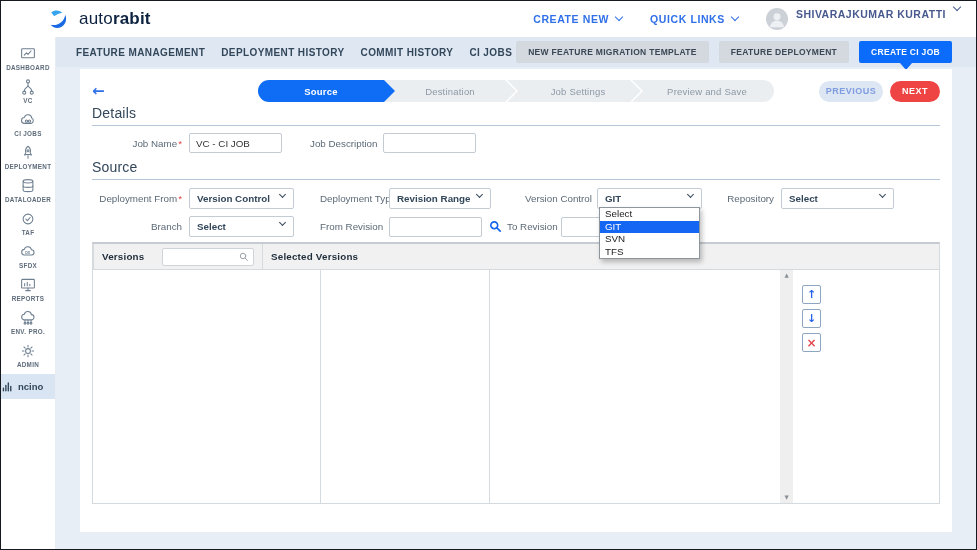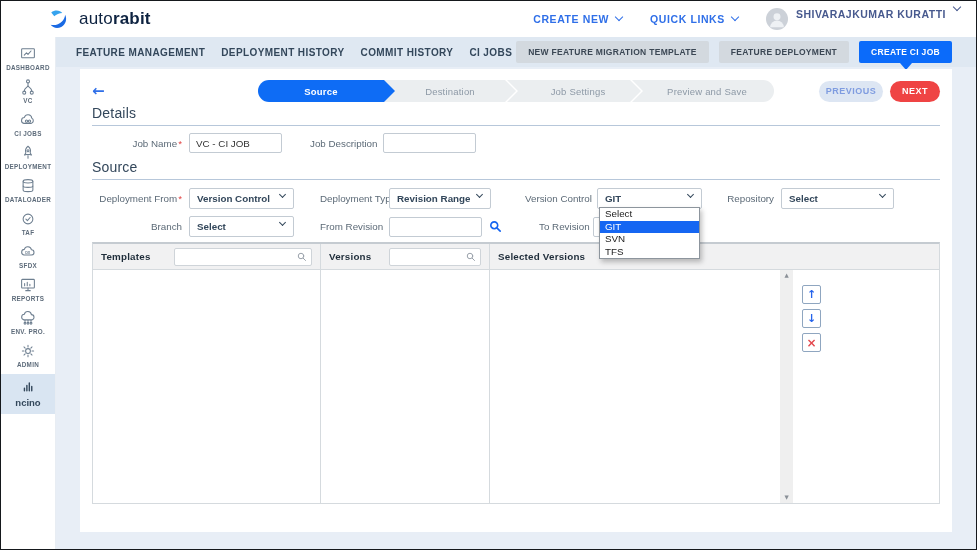--- a/index.html
+++ b/index.html
@@ -18,21 +18,21 @@
   .chev{width:6px;height:6px;border-right:1.6px solid currentColor;border-bottom:1.6px solid currentColor;transform:rotate(45deg);margin-top:-4px;display:inline-block}
   .user-menu{display:flex;align-items:flex-start;gap:8px;color:#47598e;cursor:pointer}
   .user-name{font-size:10.5px;font-weight:700;letter-spacing:.5px}
 
   
   .body-row{flex:1;display:flex;min-height:0}
   .sidebar{width:55px;flex:0 0 55px;background:#fff;border-right:1px solid #e8edf3;display:flex;flex-direction:column;padding-top:4px}
   .side-item{display:flex;flex-direction:column;align-items:center;gap:1px;padding:4px 0 3px;cursor:pointer}
   .side-item svg{display:block}
   .side-label{font-size:6.3px;color:#5d6b7a;letter-spacing:.3px;font-weight:600}
-  .side-item.ncino{flex-direction:column;gap:4px;background:#d9e5f2;padding:6px 0;margin-top:3px}
+  .side-item.ncino{flex-direction:row;gap:4px;background:#d9e5f2;padding:6px 0;margin-top:3px}
   .side-item.ncino .side-label{font-size:9.5px;font-weight:700;color:#33475b;letter-spacing:0}
 
   .main{flex:1;background:#e8eef6;display:flex;flex-direction:column;min-width:0}
 
   
   .tabsbar{height:30px;flex:0 0 30px;background:#dfe8f2;display:flex;align-items:center;padding:0 24px 0 20px}
   .tabs{display:flex;gap:16px}
   .tab{font-size:10px;font-weight:700;color:#33475b;letter-spacing:.4px;cursor:pointer;white-space:nowrap}
   .tab-actions{margin-left:auto;display:flex;gap:10px;align-items:center}
   .action-btn{height:22px;border:none;background:#d3d9df;color:#3b4754;font-size:8.5px;font-weight:700;letter-spacing:.3px;padding:0 12px;border-radius:2px;font-family:inherit;cursor:pointer;white-space:nowrap}
@@ -63,21 +63,21 @@
   .form-row{display:flex;align-items:center}
   .details-row{margin-top:7px}
   .src-row1{margin-top:8px}
   .src-row2{margin-top:7px}
   .f-label{font-size:9.8px;color:#5c6a77;text-align:right;padding-right:7px;white-space:nowrap}
   .req{color:#e03d3d;margin-left:1px}
   .f-input{height:20px;border:1px solid #c3cbd3;border-radius:2px;font-size:9.8px;color:#333;padding:0 6px;font-family:inherit;background:#fff}
   .w-l1{width:97px}.w-i1{width:93px}.w-l2{width:73px;margin-left:28px}
   .lw1{width:97px}.lw2{width:69px;margin-left:26px}.lw3{width:72px;margin-left:34px}.lw4{width:55px;margin-left:24px}
   .sw1{width:105px}.sw2{width:102px}.sw3{width:105px}.sw4{width:113px}
-  .lwtr{width:54px;margin-left:36px}
+  .lwtr{width:54px;margin-left:4px}
 
   .select{height:21px;border:1px solid #c3cbd3;border-radius:2px;display:flex;align-items:center;padding:0 20px 0 7px;position:relative;cursor:pointer;background:#fff}
   .sel-val{font-size:9.8px;font-weight:700;color:#33475b;white-space:nowrap;overflow:hidden}
   .select .chev{position:absolute;right:8px;top:7px;color:#33475b;width:5px;height:5px;border-width:1.4px}
   .search-btn{margin-left:6px;cursor:pointer;display:flex;align-items:center}
 
   .dropdown{position:absolute;top:calc(100% - 1px);left:1px;width:101px;background:#fff;border:1px solid #8d959d;box-shadow:2px 3px 5px rgba(0,0,0,.25);z-index:40}
   .dd-item{height:12.5px;line-height:12.5px;font-size:9.8px;color:#222;padding:0 5px;font-weight:400;cursor:pointer}
   .dd-item.selected{background:#1566f2;color:#fff}
 
@@ -313,30 +313,20 @@
                 <circle cx="10" cy="10" r="5.5"></circle>
                 <path d="M14.5 14.5l5 5"></path>
               </svg>
           </span>
           <label class="f-label lwtr"><span>To Revision</span></label>
           <input class="f-input w-i1" value="" style="">
         </div>
 
         <div class="tmpl-table">
           <div class="tmpl-head">
-            <div class="th c1">
-              <span class="th-label">Templates</span>
-              <span class="th-search">
-                <input value="" style="">
-                <svg class="mag" width="12" height="12" viewBox="0 0 24 24" fill="none" stroke="#9aa2ab" stroke-width="2" stroke-linecap="round">
-                    <circle cx="10" cy="10" r="5.5"></circle>
-                    <path d="M14.5 14.5l4.5 4.5"></path>
-                  </svg>
-              </span>
-            </div>
             <div class="th c2">
               <span class="th-label">Versions</span>
               <span class="th-search">
                 <input value="" style="">
                 <svg class="mag" width="12" height="12" viewBox="0 0 24 24" fill="none" stroke="#9aa2ab" stroke-width="2" stroke-linecap="round">
                     <circle cx="10" cy="10" r="5.5"></circle>
                     <path d="M14.5 14.5l4.5 4.5"></path>
                   </svg>
               </span>
             </div>

